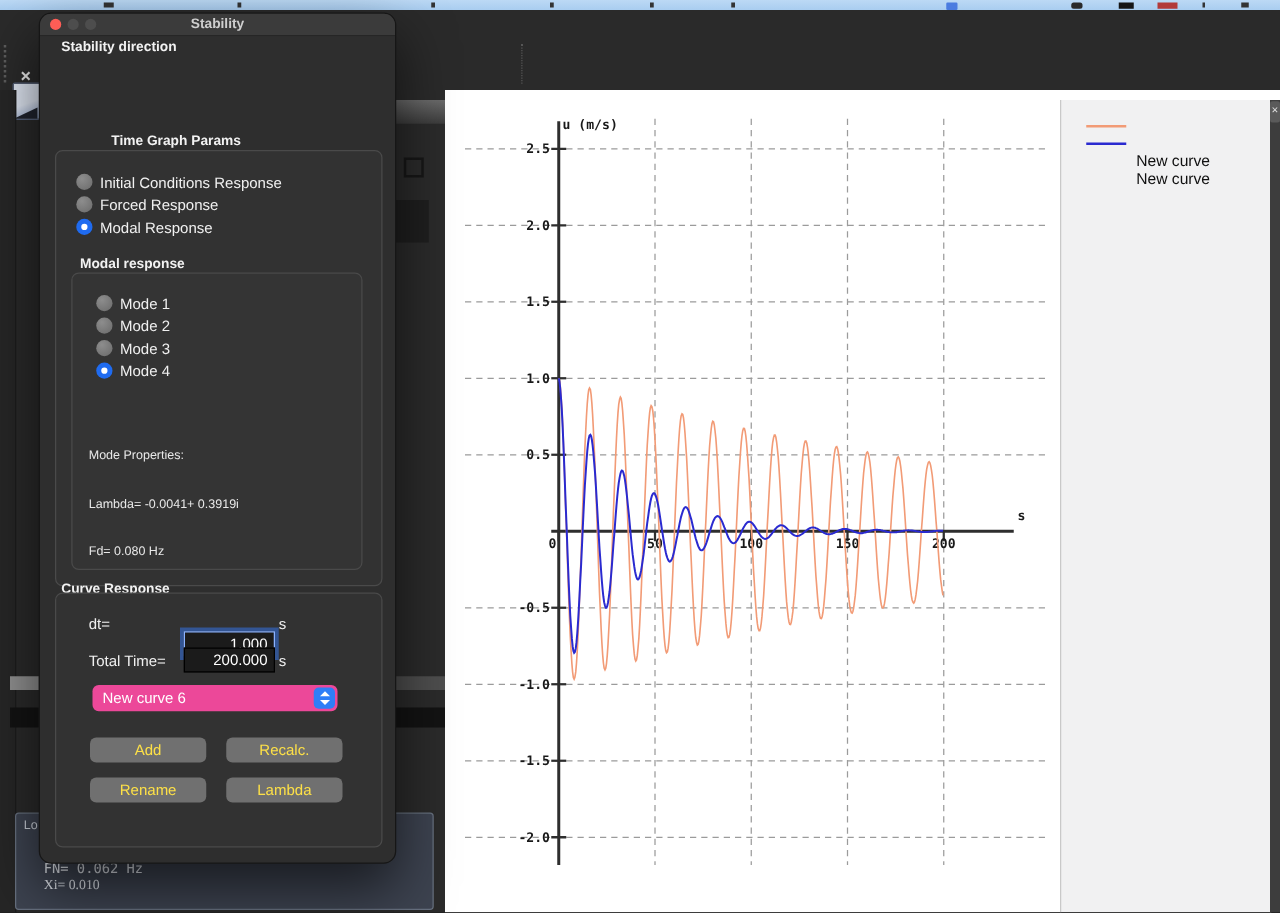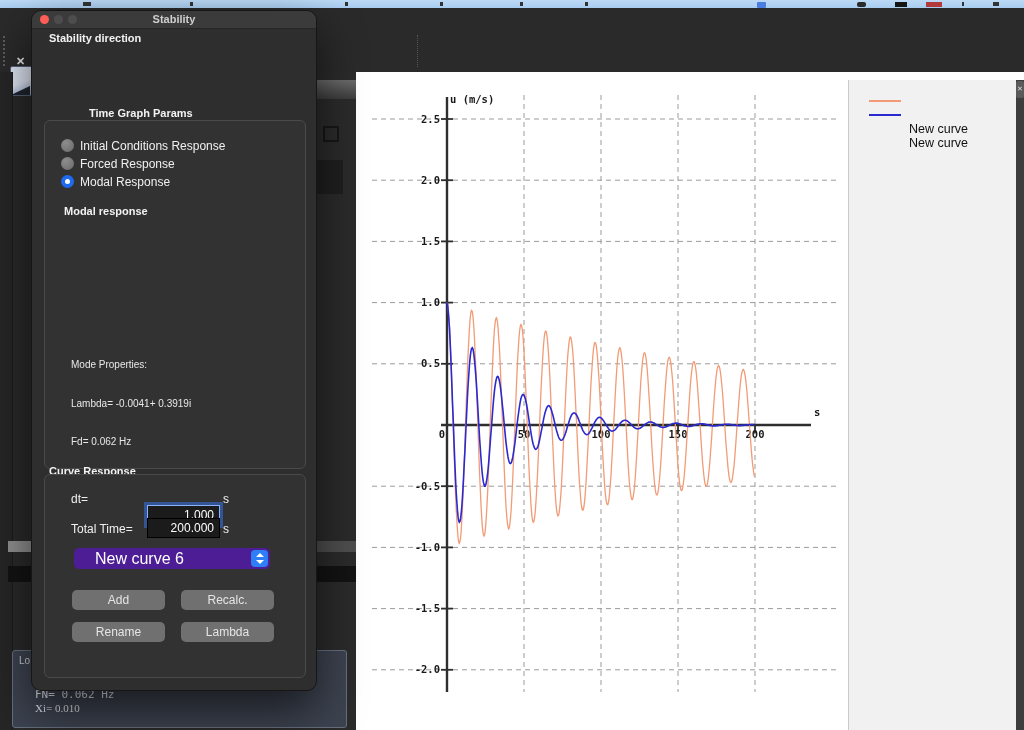--- a/index.html
+++ b/index.html
@@ -80,29 +80,29 @@
   .radio.on{background:#1f6bf0;}
   .radio.on::after{content:'';position:absolute;left:4px;top:4px;width:5px;height:5px;border-radius:50%;background:#fff;}
   .radio-label{position:absolute;left:19px;top:0;font-size:12px;color:#f0f0f0;line-height:14px;white-space:nowrap;}
   #mode-props{position:absolute;left:39px;top:322px;font-size:10px;line-height:12.9px;color:#e8e8e8;white-space:pre;}
   .fld-label{position:absolute;font-size:12px;color:#f0f0f0;}
   .fld-input{position:absolute;width:66px;height:18px;background:#1b1b1b;border:1px solid #000;
              color:#fff;font-size:12px;text-align:right;padding:0 5px 0 0;
              font-family:"Liberation Sans",sans-serif;}
   .fld-input.focused{border:1px solid #8ab2ff;box-shadow:0 0 0 3px rgba(52,120,246,.5);}
   .unit{position:absolute;font-size:12px;color:#f0f0f0;}
-  #curve-select{position:absolute;left:42px;top:537px;width:196px;height:21px;background:#4c1d95;
-                border-radius:5px;color:#fff;font-size:16px;line-height:21px;padding-left:21px;
+  #curve-select{position:absolute;left:42px;top:537px;width:196px;height:21px;background:#ec4899;
+                border-radius:5px;color:#fff;font-size:12px;line-height:21px;padding-left:8px;
                 box-sizing:border-box;}
   #curve-stepper{position:absolute;right:2px;top:2px;width:17px;height:17px;background:#2e7ef7;border-radius:4px;}
   .chev{position:absolute;left:4.5px;width:0;height:0;border-left:4px solid transparent;border-right:4px solid transparent;}
   .chev.up{top:3px;border-bottom:4px solid #fff;}
   .chev.dn{bottom:3px;border-top:4px solid #fff;}
   .dlg-btn{position:absolute;width:93px;height:20px;background:#707070;border:none;border-radius:5px;
-           color:#e5e5e5;font-size:12px;font-family:"Liberation Sans",sans-serif;}
+           color:#fde047;font-size:12px;font-family:"Liberation Sans",sans-serif;}
 
   
   .close-x{position:absolute;left:16px;top:55px;color:#e8e8e8;font-size:11px;font-weight:bold;}
   #foil-icon{position:absolute;left:10px;top:36px;width:21px;height:28px;border-radius:2px;
              background:linear-gradient(160deg,#dfe6f2 55%,#8fa3c8);border:1px solid #55617a;}
   #foil-icon::after{content:'';position:absolute;left:0;bottom:0;border-left:19px solid transparent;
              border-bottom:9px solid #20242e;}
 </style>
 </head>
 <body>
@@ -249,25 +249,43 @@
         <span class="radio off"></span>
         <span class="radio-label">Forced Response</span>
       </div>
       <div class="radio-row" style="left:16px;top:54px;">
         <span class="radio on"></span>
         <span class="radio-label">Modal Response</span>
       </div>
     </div>
 
     <span class="gb-label" style="left:32px;top:194px;">Modal response</span>
+    <div class="groupbox" style="left:25px;top:207px;width:231px;height:236px;background:#343434;">
+      <div class="radio-row" style="left:19px;top:17px;">
+        <span class="radio off"></span>
+        <span class="radio-label">Mode 1</span>
+      </div>
+      <div class="radio-row" style="left:19px;top:35px;">
+        <span class="radio off"></span>
+        <span class="radio-label">Mode 2</span>
+      </div>
+      <div class="radio-row" style="left:19px;top:53px;">
+        <span class="radio off"></span>
+        <span class="radio-label">Mode 3</span>
+      </div>
+      <div class="radio-row" style="left:19px;top:71px;">
+        <span class="radio on"></span>
+        <span class="radio-label">Mode 4</span>
+      </div>
+    </div>
 
     <div id="mode-props">
       <div>Mode Properties:</div>
       <div>Lambda= -0.0041+ 0.3919i</div>
-      <div>Fd= 0.062 Hz</div>
+      <div>Fd= 0.080 Hz</div>
       <div>FN= 0.062 Hz</div>
       <div>Zeta= 0.010</div>
       <div>v1= 0.04384+ 0.00000i</div>
       <div>v2= -0.00416+ 0.00010i</div>
       <div>v3= 0.00012- 0.00001i</div>
       <div>v4= 1.00000+ 0.00000i</div>
     </div>
 
     <span class="gb-label" style="left:17px;top:454px;">Curve Response</span>
     <div class="groupbox" style="left:12px;top:463px;width:260px;height:202px;"></div>

